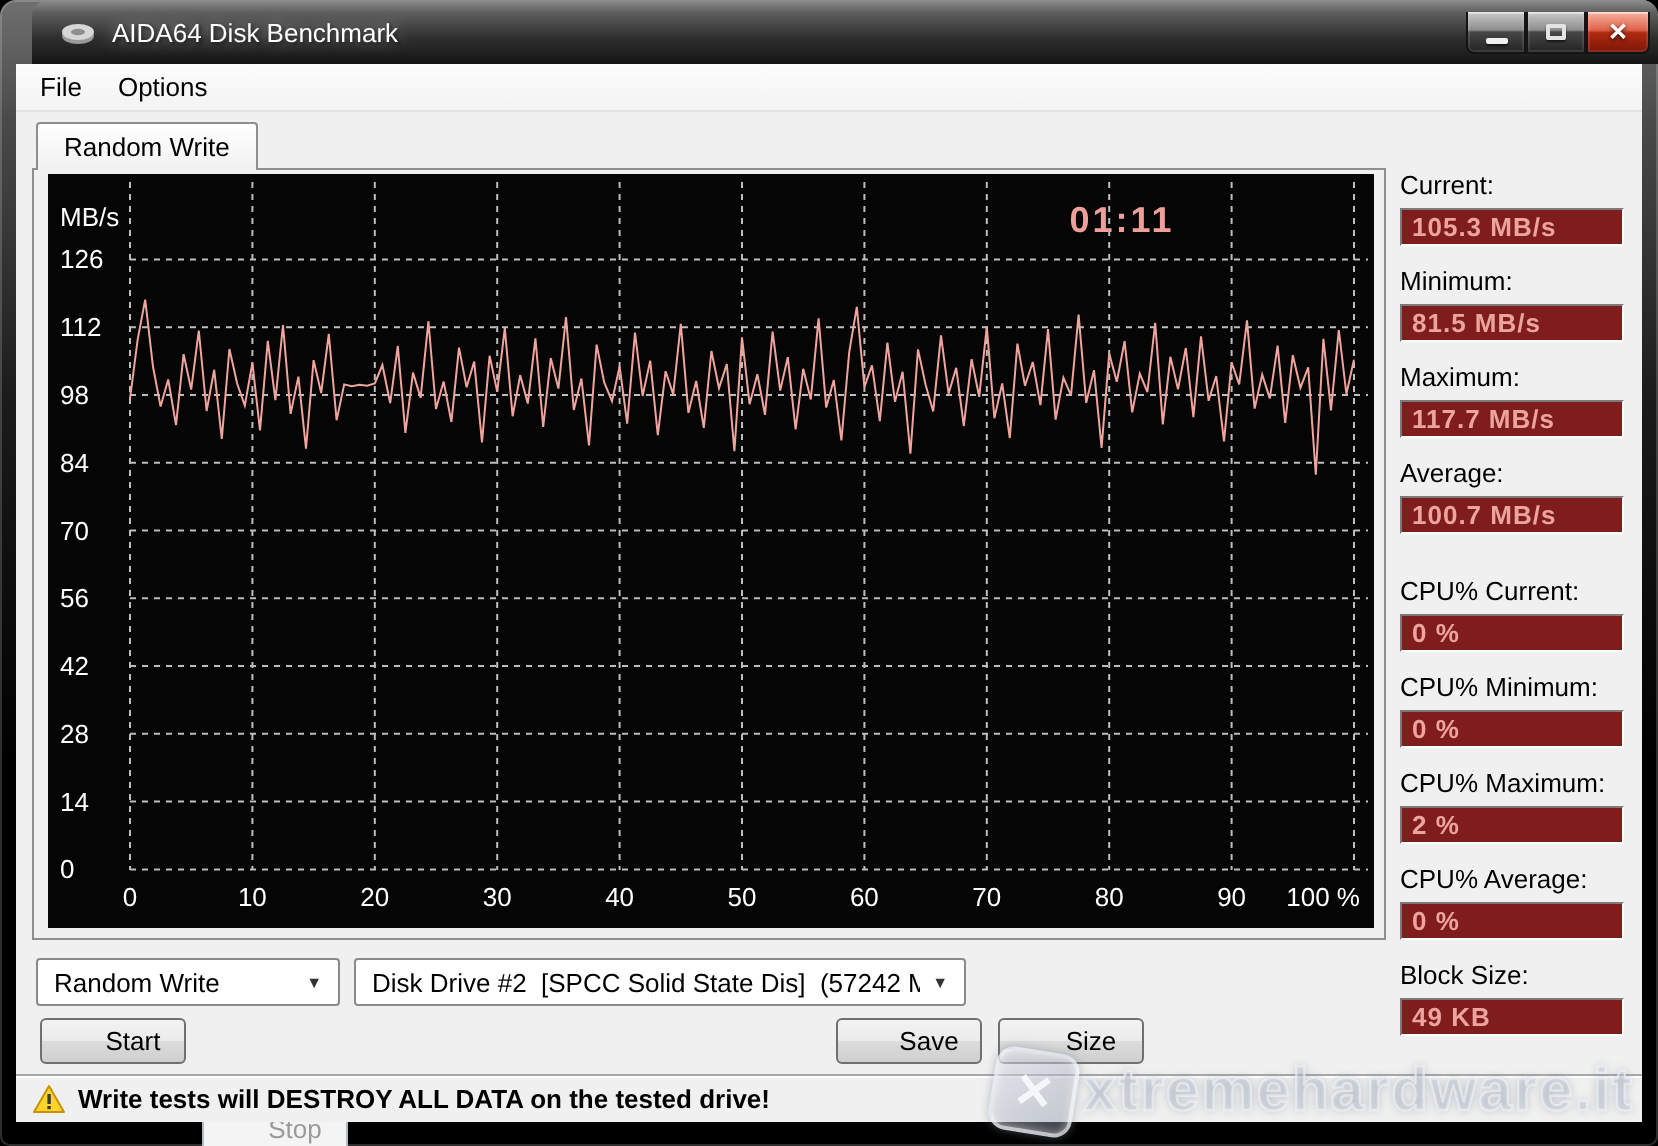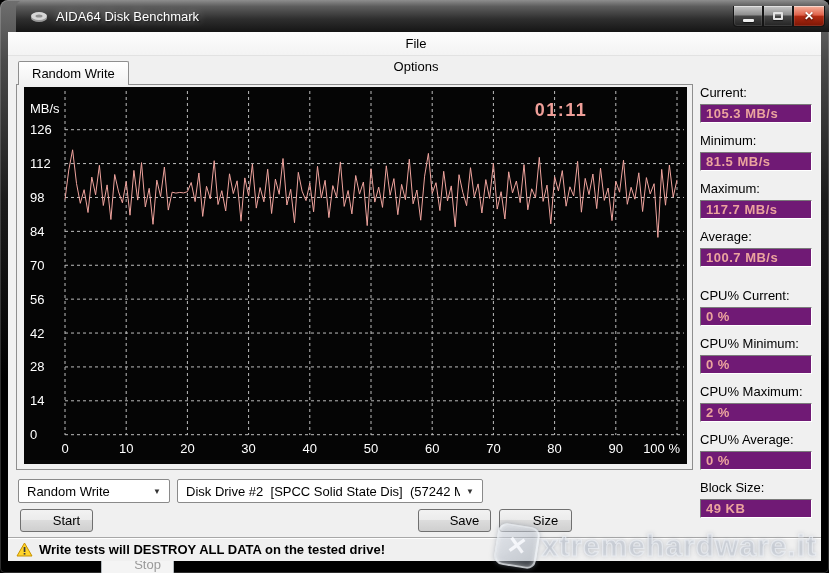--- a/index.html
+++ b/index.html
@@ -33,39 +33,39 @@
     box-shadow:0 1px 1px rgba(0,0,0,.6); }
   .glyph-max { display:block; width:10px; height:8px; border:2px solid #e3e3e3; border-radius:1px;
     box-shadow:0 1px 1px rgba(0,0,0,.6); }
   .glyph-x { color:#fff; font-size:12px; font-weight:bold; line-height:1; text-shadow:0 1px 2px rgba(0,0,0,.7); }
 
   
   .wbody { position:absolute; left:8px; top:32px; width:813px; height:529px; background:#f0f0f0; }
 
   .menubar { position:absolute; left:0; top:0; width:100%; height:24px;
     background:linear-gradient(180deg,#fdfdfd,#f3f3f3); border-bottom:1px solid #e2e2e2;
-    display:flex; align-items:center; padding-left:3px;flex-direction:column; }
+    display:flex; align-items:center; padding-left:3px; }
   .menu-item { font-size:13px; color:#000; padding:4px 9px; cursor:default; }
 
   
   .tab { position:absolute; left:10px; top:29px; height:24px; padding:0 13px; z-index:2;
     background:linear-gradient(180deg,#ffffff,#f1f1f1);
     border:1px solid #8e8e8e; border-bottom:none; border-radius:2px 2px 0 0;
     font-size:13px; color:#000; display:flex; align-items:center; }
   .tabpane { position:absolute; left:8px; top:52px; width:677px; height:386px;
     background:#f0f0f0; border:1px solid #8e8e8e; z-index:1; }
   .chart-svg { position:absolute; left:7px; top:2px; }
   svg text { font-family:"Liberation Sans",sans-serif; }
 
   
   .stats { position:absolute; left:692px; top:53px; width:112px; }
   .stat { margin-bottom:10px; }
   .stat.cpu-gap { margin-top:21px; }
   .stat-label { font-size:13px; color:#000; height:15px; line-height:15px; margin-bottom:4px; white-space:nowrap; }
-  .stat-value { height:19px; line-height:18px; background:#701a75; padding-left:5px;
+  .stat-value { height:19px; line-height:18px; background:#7f1d1d; padding-left:5px;
     border:1px solid; border-color:#7a7a7a #fff #fff #7a7a7a;
     font-size:13px; font-weight:bold; letter-spacing:.5px; white-space:nowrap; }
 
   
   .combo { position:absolute; top:447px; height:24px; background:#fff;
     border:1px solid #8a8a8a; border-radius:2px; display:flex; align-items:center;
     padding:0 8px; font-size:13px; color:#000; cursor:default; }
   .combo .ctext { flex:1; white-space:pre; overflow:hidden; }
   .combo .arrow { font-size:8px; color:#333; margin-left:6px; }
   .combo1 { left:10px; width:152px; }

